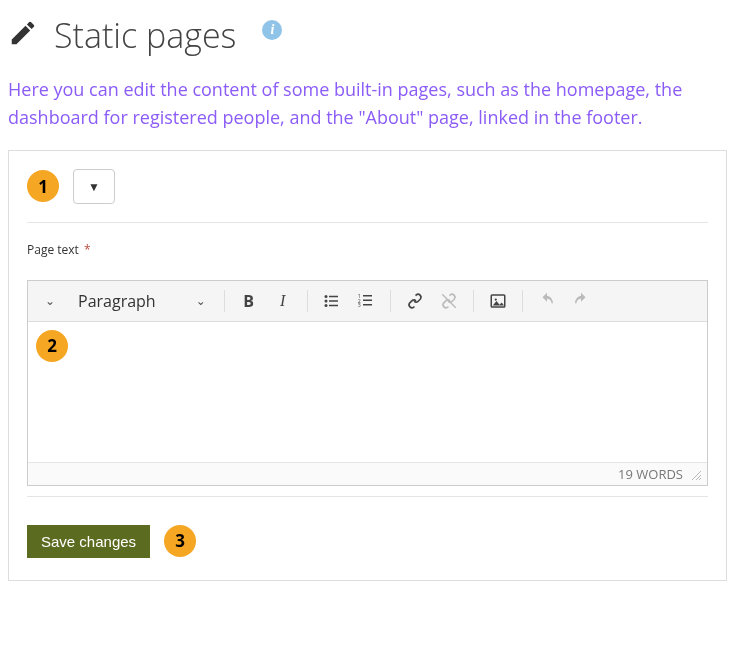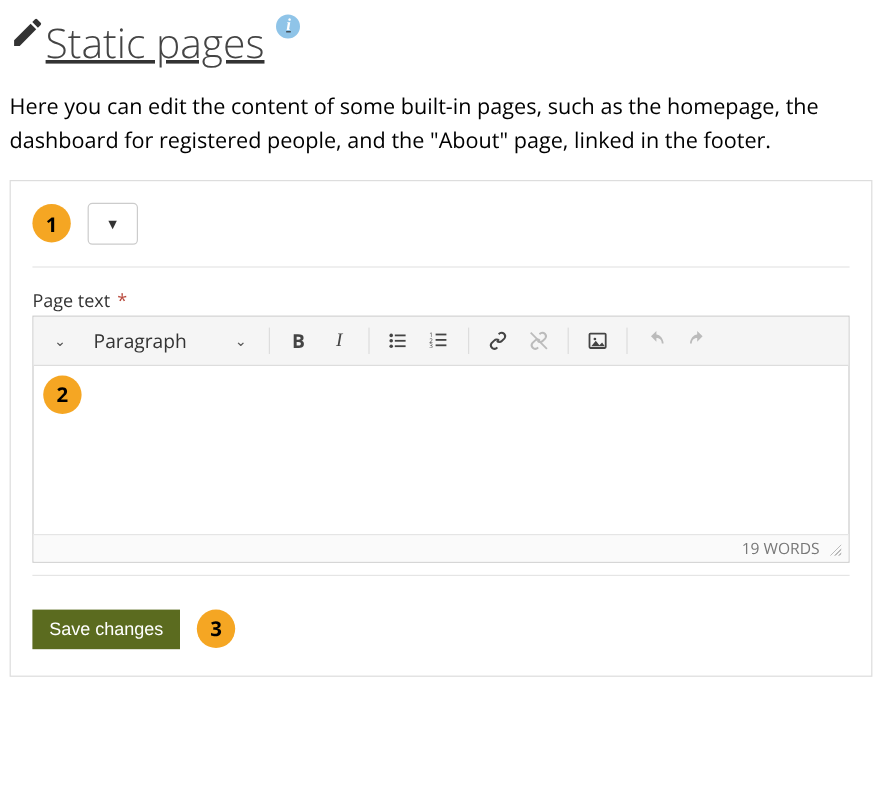--- a/index.html
+++ b/index.html
@@ -6,39 +6,39 @@
   body {
     margin: 0;
     padding: 8px;
     font-family: "Segoe UI", "Open Sans", Arial, sans-serif;
     color: #333;
     background: #fff;
     width: 735px;
   }
   .page-title-row {
     display: flex;
-    gap: 0;
+    align-items: center;
+    gap: 16px;
     margin: 4px 0 18px 0;
-    text-decoration: underline;
   }
   .page-title {
     font-size: 34px;
     font-weight: 300;
     color: #444;
   }
   .pencil-icon svg { width: 30px; height: 30px; fill: #333; }
   .info-icon {
     width: 20px; height: 20px; border-radius: 50%;
     background: #8fc4e8; color: #fff; font-family: Georgia, serif;
     font-style: italic; font-weight: bold; font-size: 14px;
     display: inline-flex; align-items: center; justify-content: center;
     margin-bottom: 10px; margin-left: 10px;
   }
   .intro {
-    font-size: 18px; color: #000000; line-height: 1.55; margin-bottom: 18px;
+    font-size: 18px; color: #8b5cf6; line-height: 1.55; margin-bottom: 18px;
   }
   .panel {
     border: 1px solid #ddd; padding: 18px 18px 22px 18px;
   }
   .required-note {
     color: #8b2b2b; font-style: italic; font-size: 15px; margin-bottom: 18px;
   }
   .field-row {
     display: flex; align-items: center; gap: 14px; margin-bottom: 18px;
   }
@@ -53,21 +53,21 @@
     flex-shrink: 0;
   }
   .select-box {
     border: 1px solid #ccc; border-radius: 4px; padding: 8px 14px;
     font-size: 16px; color: #333; background: #fff;
     display: inline-flex; align-items: center; gap: 14px; cursor: pointer;
   }
   .caret-down { font-size: 12px; color: #333; }
   hr.sep { border: none; border-top: 1px solid #e5e5e5; margin: 10px 0 18px 0; }
 
-  .text-label { font-size: 15px; color: #333; margin-bottom: 2px; }
+  .text-label { font-size: 12px; color: #333; margin-bottom: 22px; }
   .editor {
     border: 1px solid #ccc; background: #fff;
   }
   .toolbar {
     display: flex; align-items: center; gap: 6px;
     padding: 6px 8px; border-bottom: 1px solid #ddd;
     background: #f5f5f5;
   }
   .tb-btn {
     min-width: 28px; height: 28px; display: inline-flex;

